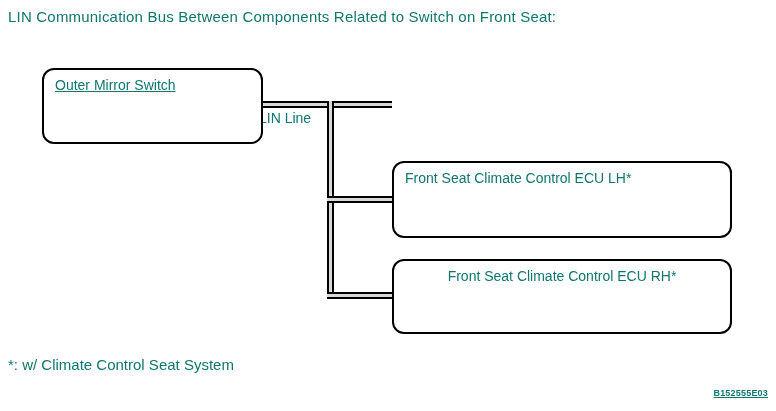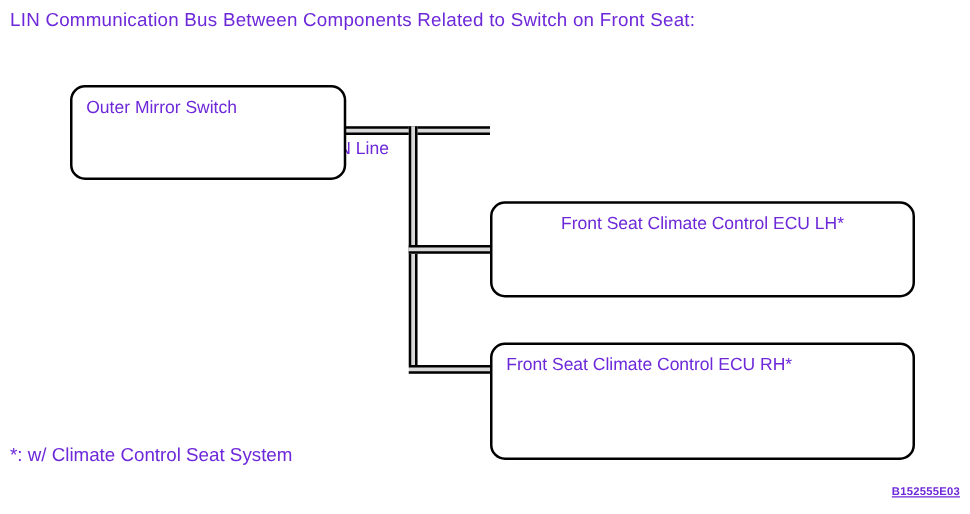--- a/index.html
+++ b/index.html
@@ -6,45 +6,45 @@
     margin: 0;
     padding: 0;
     background: #ffffff;
   }
   .canvas {
     position: relative;
     width: 776px;
     height: 411px;
     background: #ffffff;
     font-family: "Liberation Sans", sans-serif;
-    color: #6d28d9;
+    color: #0f766e;
     overflow: hidden;
   }
   .title {
     position: absolute;
     left: 8px;
     top: 8px;
     font-size: 15px;
     letter-spacing: 0.2px;
     white-space: nowrap;
   }
   .node {
     position: absolute;
     box-sizing: border-box;
     border: 2px solid #000000;
     border-radius: 12px;
     background: #ffffff;
     padding: 7px 11px;
     font-size: 14px;
     line-height: 1.2;
   }
-  .node-outer-mirror { left: 56px;  top: 68px;  width: 221px; height: 76px; }
+  .node-outer-mirror { left: 42px;  top: 68px;  width: 221px; height: 76px; text-decoration: underline; }
   .node-console      { left: 392px; top: 65px;  width: 340px; height: 77px; }
-  .node-ecu-lh       { left: 392px; top: 161px; width: 340px; height: 77px; text-align: center; }
-  .node-ecu-rh       { left: 392px; top: 274px; width: 340px; height: 94px; }
+  .node-ecu-lh       { left: 392px; top: 161px; width: 340px; height: 77px; }
+  .node-ecu-rh       { left: 392px; top: 259px; width: 340px; height: 75px; text-align: center; }
 
   
   .bus-h {
     position: absolute;
     box-sizing: content-box;
     height: 3px;
     border-top: 2px solid #000000;
     border-bottom: 2px solid #000000;
     background: #d9d9d9;
   }

